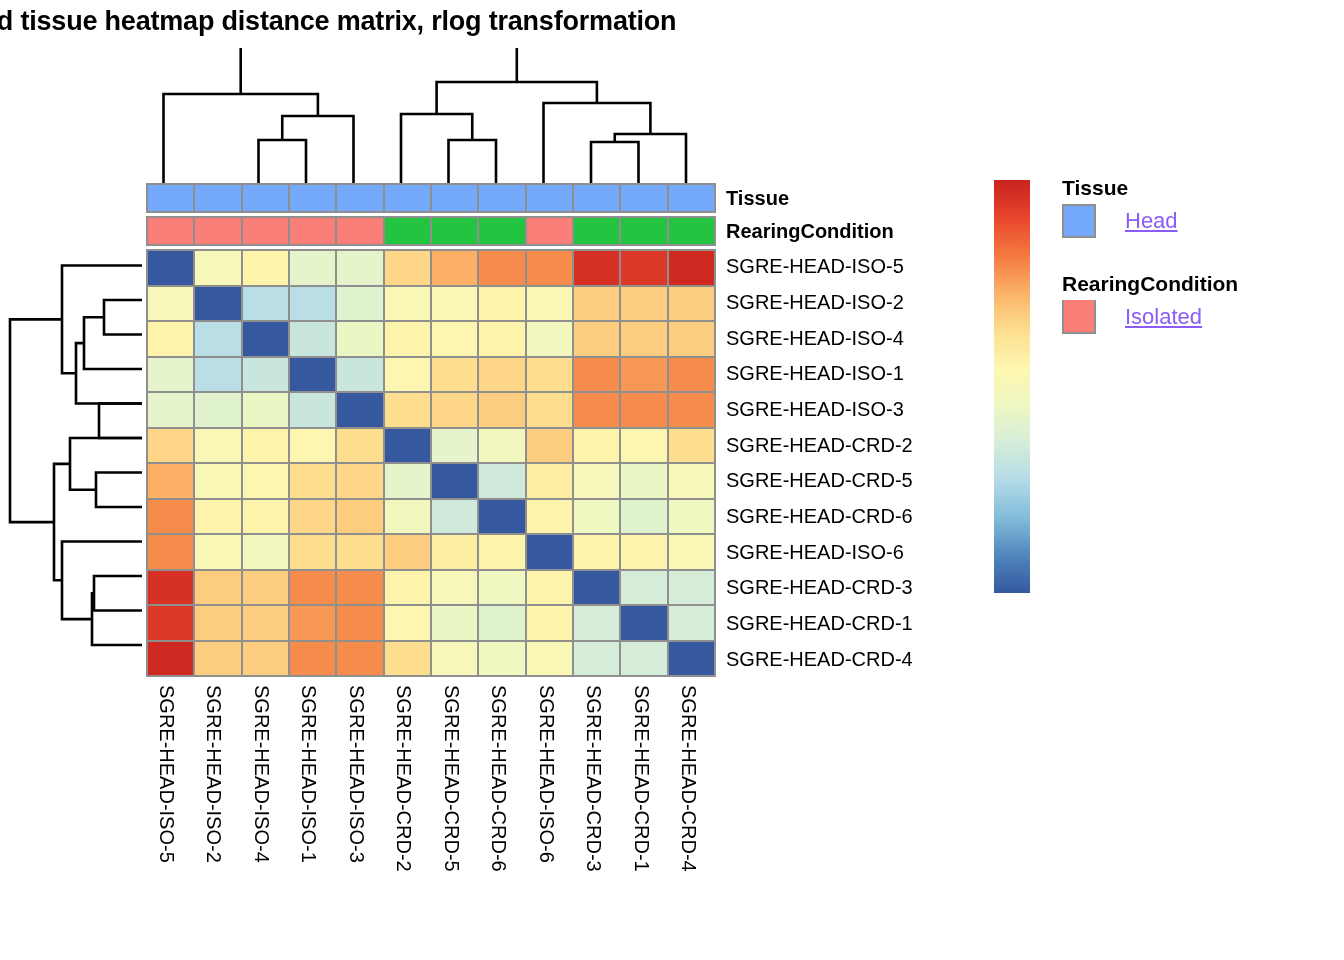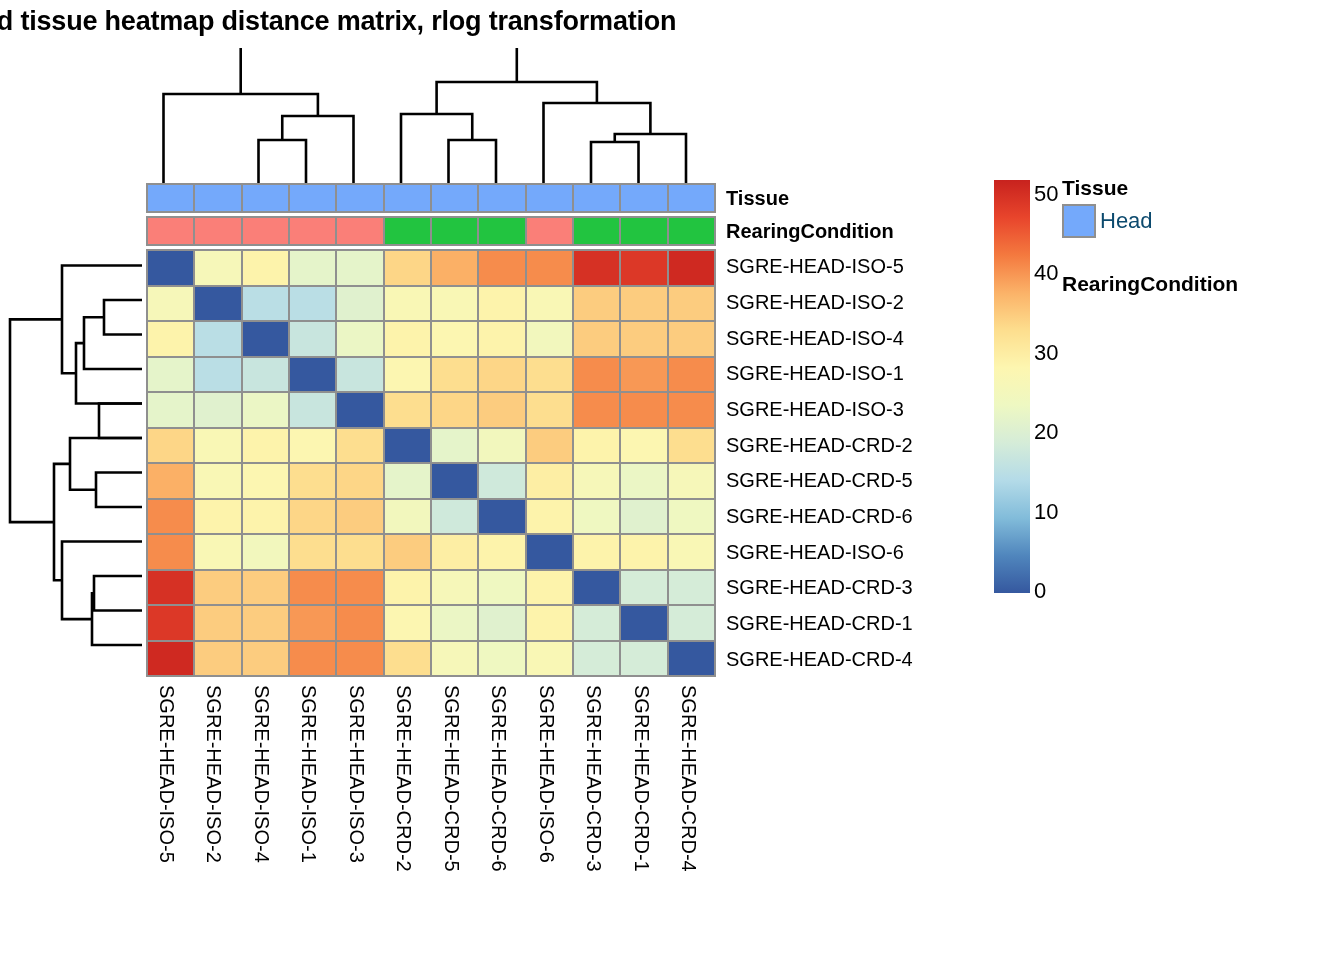--- a/index.html
+++ b/index.html
@@ -52,21 +52,21 @@
   .cbar{position:absolute;}
   .cbar .bar{position:absolute;left:0;top:0;width:100%;height:100%;}
   .cbticks{position:absolute;}
   .cbticks .t{position:absolute;font-size:22px;color:#000;white-space:nowrap;}
 
   
   .legend{position:absolute;}
   .legend .ltitle{font-size:21px;font-weight:bold;color:#000;margin-bottom:4px;white-space:nowrap;}
   .legend .lrow{display:flex;align-items:center;}
   .legend .swatch{width:34px;height:34px;box-sizing:border-box;border:2px solid #8f8f8f;}
-  .legend .ltext{font-size:22px;color:#0c4a6e;margin-left:4px;white-space:nowrap;}
+  .legend .ltext{font-size:22px;color:#8b5cf6;margin-left:29px;white-space:nowrap;text-decoration:underline;}
 </style>
 </head>
 <body>
 
 <div id="root">
 
   <div class="title">ad tissue heatmap distance matrix, rlog transformation</div>
 
   <div class="dendro" style="left:140px;top:44px;width:580px;height:142px;">
     <svg width="580" height="142" viewBox="0 0 580 142">
@@ -352,34 +352,30 @@
         <div class="cl">SGRE-HEAD-CRD-1</div>
       </div>
       <div class="clwrap" style="width: 47.5px;">
         <div class="cl">SGRE-HEAD-CRD-4</div>
       </div>
     </div>
 
   <div class="cbar" style="left:994px;top:180px;width:36px;height:413px;">
     <div class="bar" style="background: linear-gradient(rgb(200, 34, 30) 0%, rgb(232, 69, 44) 9.09%, rgb(244, 121, 63) 18.18%, rgb(251, 178, 104) 27.27%, rgb(253, 222, 142) 36.36%, rgb(253, 246, 176) 45.45%, rgb(238, 248, 194) 54.55%, rgb(213, 236, 216) 63.64%, rgb(180, 219, 232) 72.73%, rgb(130, 188, 218) 81.82%, rgb(80, 134, 189) 90.91%, rgb(53, 88, 159) 100%);"></div>
   </div>
-  <div class="cbticks" style="left:1034px;top:180px;width:60px;height:413px;">
-      <div class="t" style="top: 0.884615px; left: 0px;">50</div>
-      <div class="t" style="top: 80.3077px; left: 0px;">40</div>
-      <div class="t" style="top: 159.731px; left: 0px;">30</div>
-      <div class="t" style="top: 239.154px; left: 0px;">20</div>
-      <div class="t" style="top: 318.577px; left: 0px;">10</div>
-      <div class="t" style="top: 398px; left: 0px;">0</div>
-    </div>
 
   <div class="legend" style="left:1062px;top:176px;">
     <div class="ltitle">Tissue</div>
     <div class="lrow">
       <div class="swatch" style="background:#74a9fb;"></div>
       <div class="ltext">Head</div>
     </div>
   </div>
 
   <div class="legend" style="left:1062px;top:272px;">
     <div class="ltitle">RearingCondition</div>
+    <div class="lrow">
+      <div class="swatch" style="background:#fa7f78;border-top:none;"></div>
+      <div class="ltext">Isolated</div>
+    </div>
   </div>
 
 </div>
 
 </body></html>

